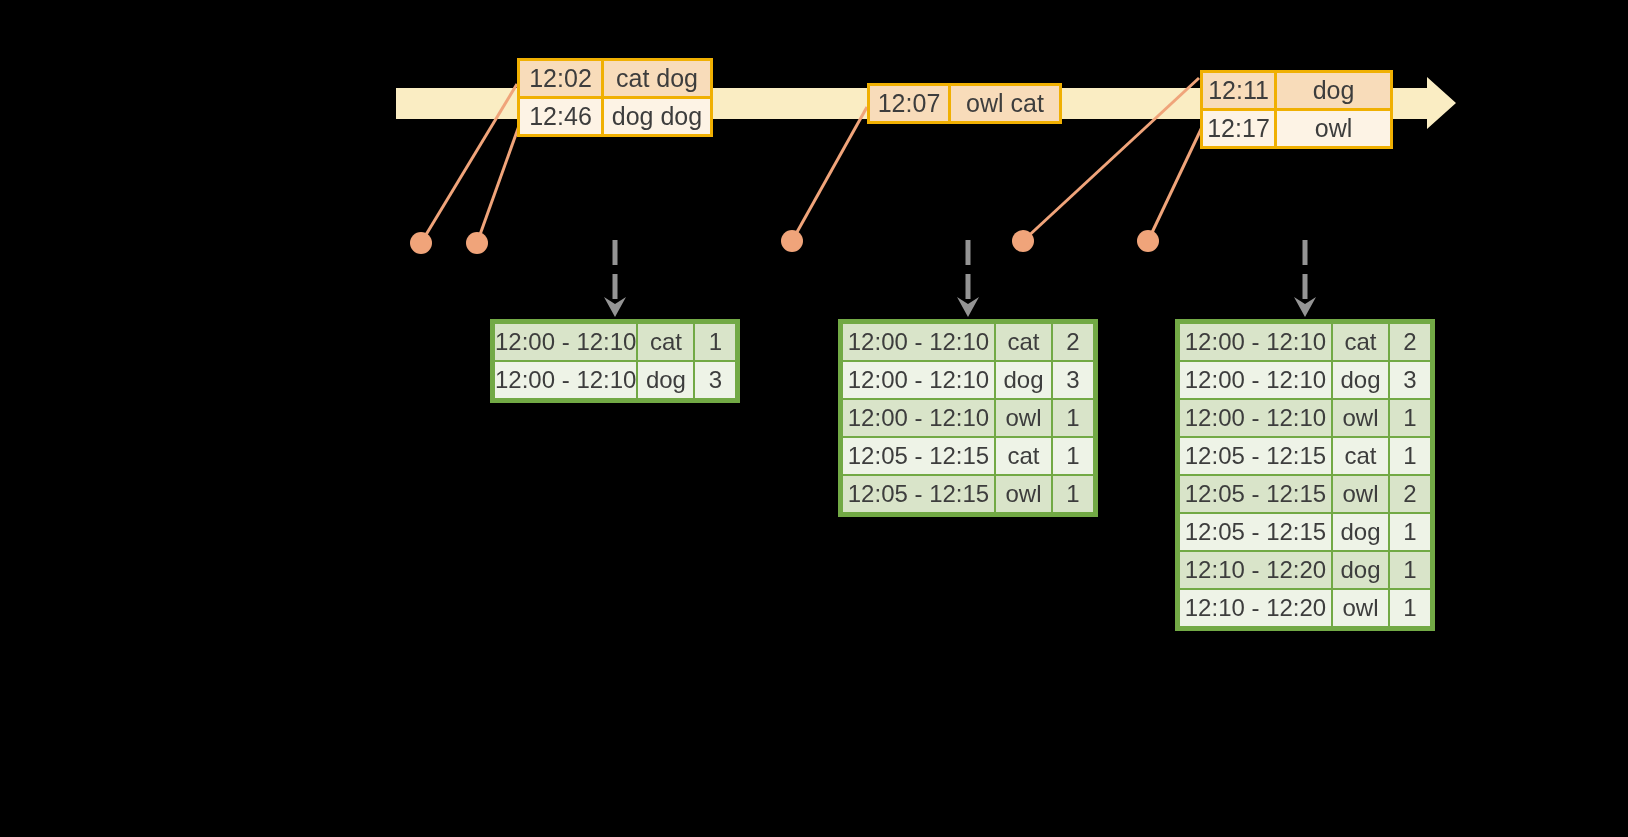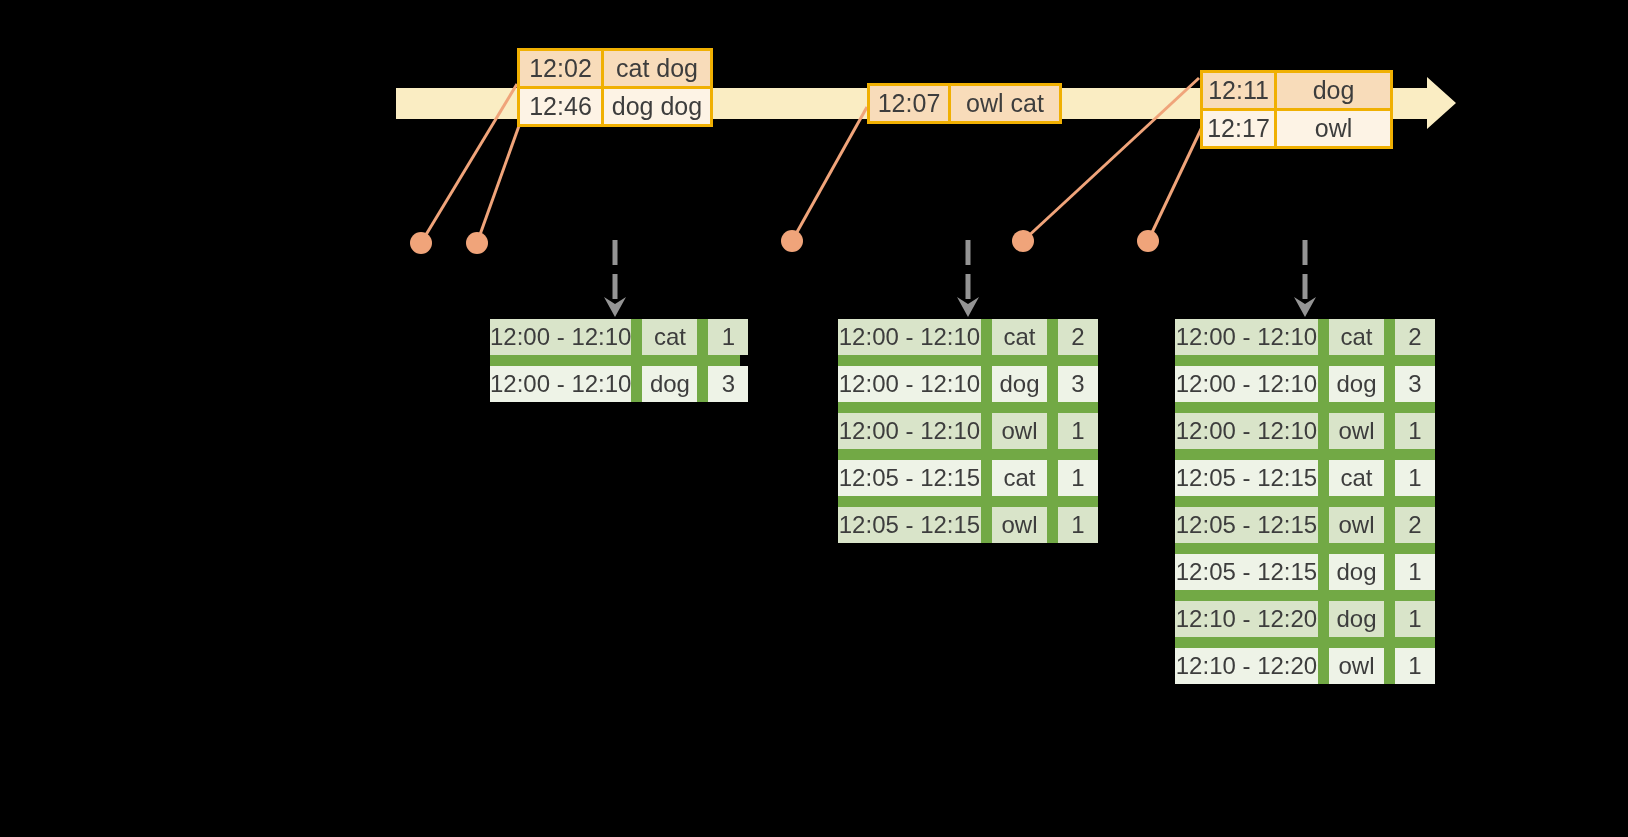--- a/index.html
+++ b/index.html
@@ -21,21 +21,21 @@
   .event-table .cell{
     display:flex;align-items:center;justify-content:center;
     font-size:25px;color:var(--text,#3D3D3D);white-space:nowrap;
   }
   .event-table .cell:nth-child(4n+1),
   .event-table .cell:nth-child(4n+2){background:var(--event_row_dark,#F8DCBA);}
   .event-table .cell:nth-child(4n+3),
   .event-table .cell:nth-child(4n){background:var(--event_row_light,#FDF3E5);}
 
   .result-table{
-    position:absolute;display:grid;gap:11px;
+    position:absolute;display:grid;gap:2px;padding:5px;
     grid-template-columns:1fr 55px 40px;grid-auto-rows:36px;
     background:var(--result_border,#72A945);box-sizing:border-box;
   }
   .result-table .cell{
     display:flex;align-items:center;justify-content:center;
     font-size:24px;color:var(--text,#3D3D3D);white-space:nowrap;
   }
   .result-table .cell:nth-child(6n+1),
   .result-table .cell:nth-child(6n+2),
   .result-table .cell:nth-child(6n+3){background:var(--result_row_dark,#D9E4C9);}
@@ -67,21 +67,21 @@
     <line class="trig" x1="615" y1="240" x2="615" y2="299"></line>
     <polygon class="trig-head" points="604,297 615,317 626,297 615,304"></polygon>
 
     <line class="trig" x1="968" y1="240" x2="968" y2="299"></line>
     <polygon class="trig-head" points="957,297 968,317 979,297 968,304"></polygon>
 
     <line class="trig" x1="1305" y1="240" x2="1305" y2="299"></line>
     <polygon class="trig-head" points="1294,297 1305,317 1316,297 1305,304"></polygon>
   </svg>
 
-  <div class="event-table" style="left:517px;top:48px;width:196px;grid-template-columns:81px 1fr;">
+  <div class="event-table" style="left:517px;top:58px;width:196px;grid-template-columns:81px 1fr;">
       <div class="cell">12:02</div>
       <div class="cell">cat dog</div>
       <div class="cell">12:46</div>
       <div class="cell">dog dog</div>
     </div>
 
   <div class="event-table" style="left:867px;top:83px;width:195px;grid-template-columns:78px 1fr;">
       <div class="cell">12:07</div>
       <div class="cell">owl cat</div>
     </div>

